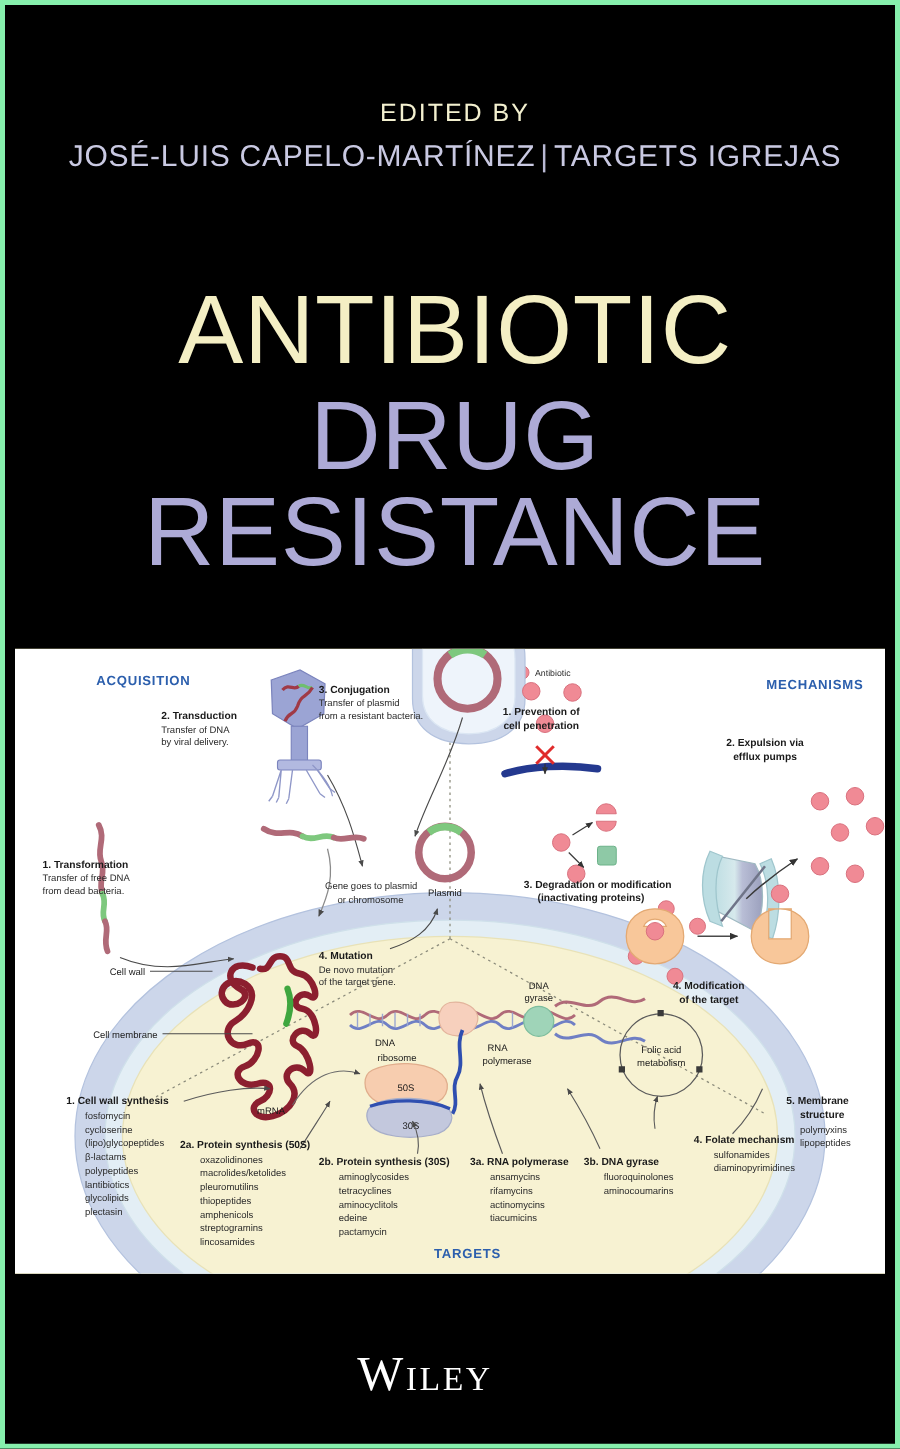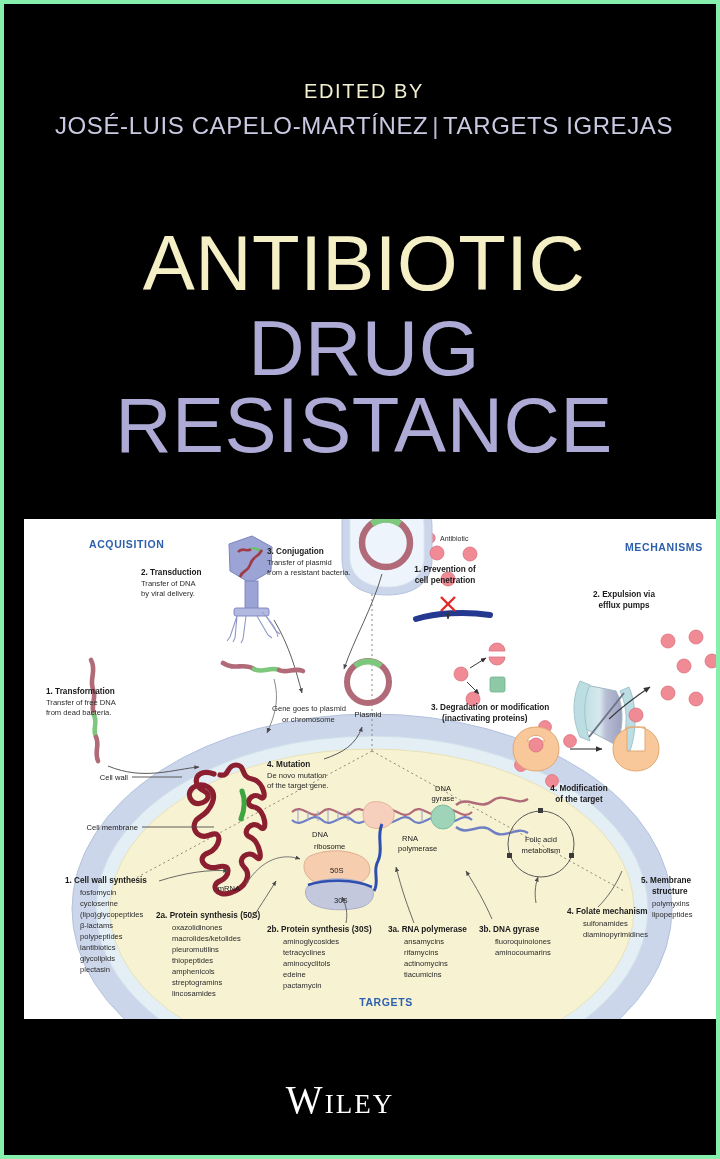--- a/index.html
+++ b/index.html
@@ -67,21 +67,21 @@
   }
   .t-line3 {
     top: 382px;
     color: #adaad6;
     font-size: 78px;
   }
 
   
   .diagram-panel {
     position: absolute;
-    left: 20px;
+    left: 8px;
     top: 515px;
     width: 696px;
     height: 500px;
     background: #fef9c3;
     overflow: hidden;
   }
   .diagram-panel svg { display: block; }
 
   
   .wiley {

